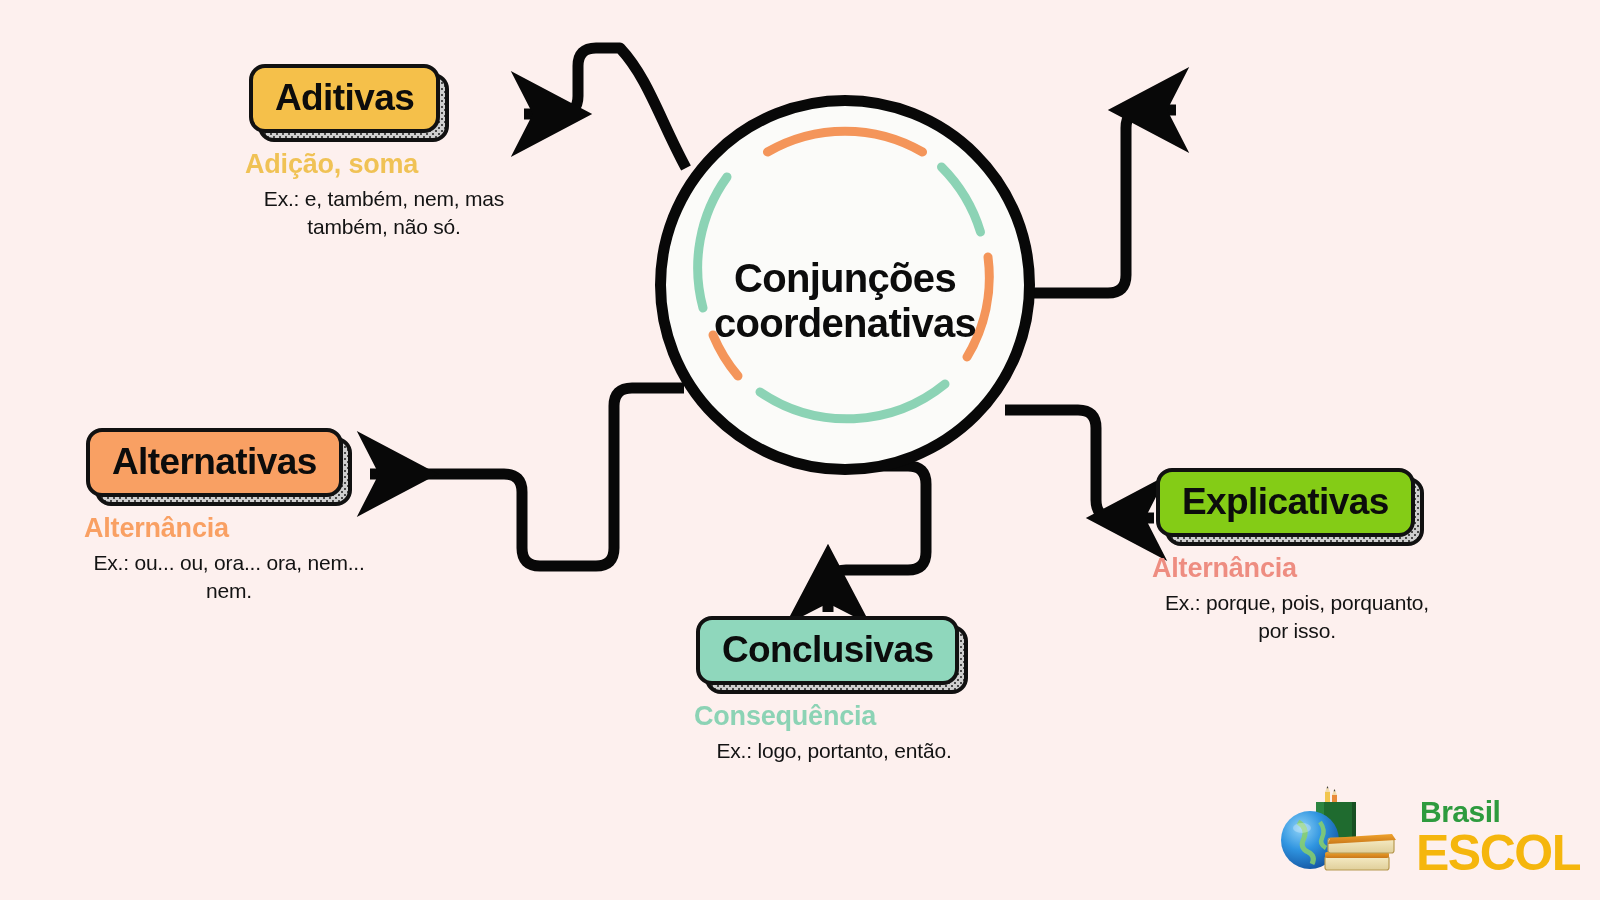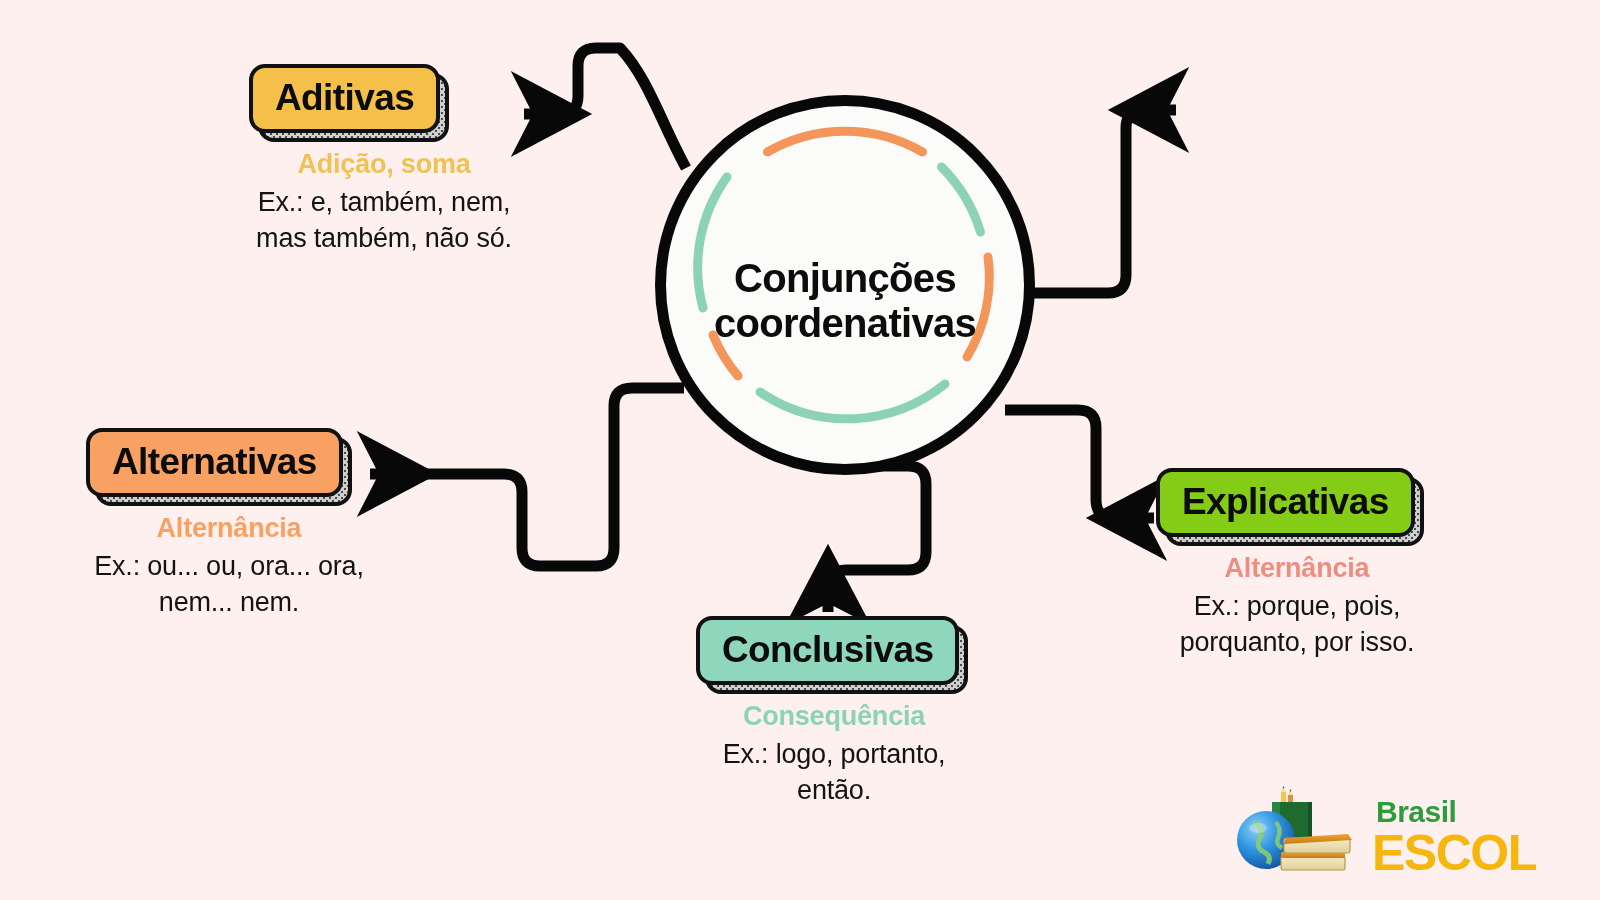--- a/index.html
+++ b/index.html
@@ -105,26 +105,26 @@
     color: #0c0c0c;
     white-space: nowrap;
     text-align: center;
   }
   .sub {
     margin-top: 16px;
     font-weight: 700;
     font-size: 27px;
     line-height: 1.18;
     letter-spacing: -0.2px;
-    text-align: center;
+    text-align: left;
   }
   .ex {
     margin-top: 4px;
     font-weight: 400;
-    font-size: 27px;
+    font-size: 21px;
     line-height: 1.33;
     color: #131313;
     letter-spacing: -0.2px;
     text-align: center;
   }
   .txtblock {
     width: 100%;
   }
 
   
@@ -136,21 +136,21 @@
 
   #node-aditivas .chip-wrap     { margin-left: 4px; }
   #node-adversativas .chip-wrap { margin-left: 6px; }
   #node-alternativas .chip-wrap { margin-left: 2px; }
   #node-conclusivas .chip-wrap  { margin-left: 2px; }
   #node-explicativas .chip-wrap { margin-left: 4px; }
 
   
   .brand {
     position: absolute;
-    left: 1224px;
+    left: 1268px;
     top: 778px;
     width: 312px;
     height: 104px;
     z-index: 7;
   }
 </style>
 </head>
 <body style="background: rgb(253, 240, 238);">
 
 <div id="stage">

